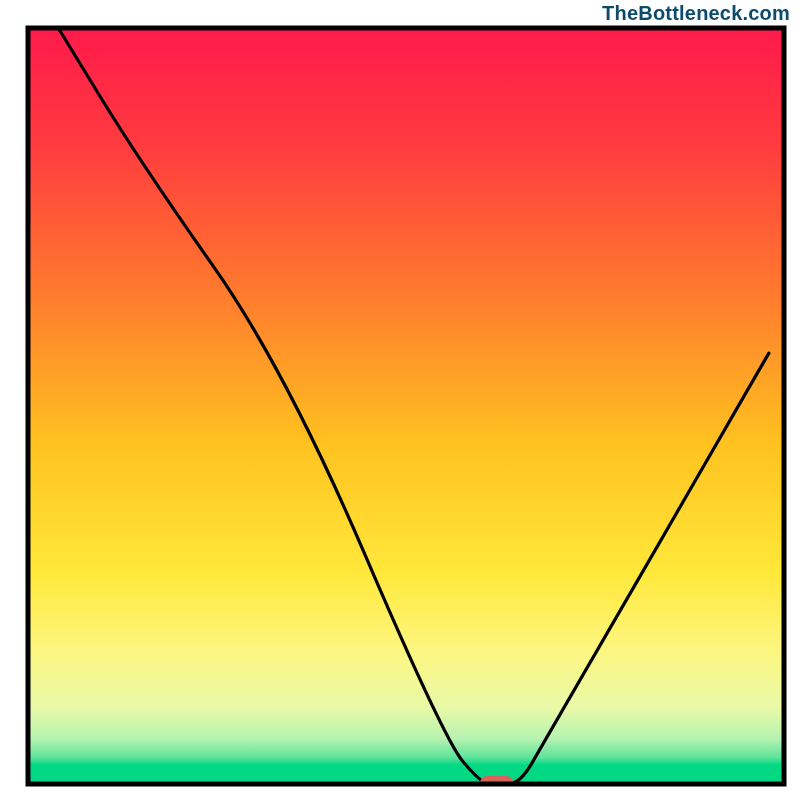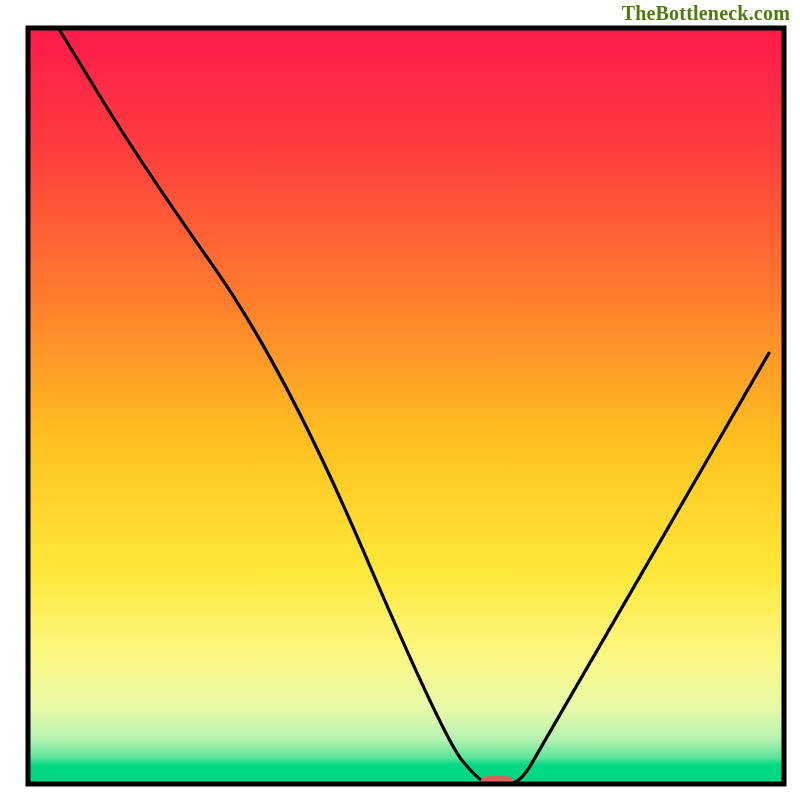--- a/index.html
+++ b/index.html
@@ -14,24 +14,23 @@
     position: relative;
     width: 800px;
     height: 800px;
   }
   .watermark {
     position: absolute;
     top: 2px;
     right: 10px;
     font-size: 20px;
     font-weight: 600;
-    color: #4d7c0f;
+    color: #0c4a6e;
     letter-spacing: 0.2px;
     z-index: 10;
-    font-family: Liberation Serif, serif;
   }
   svg.chart {
     position: absolute;
     left: 0;
     top: 0;
   }
 </style>
 </head>
 <body>
 <div class="container">

